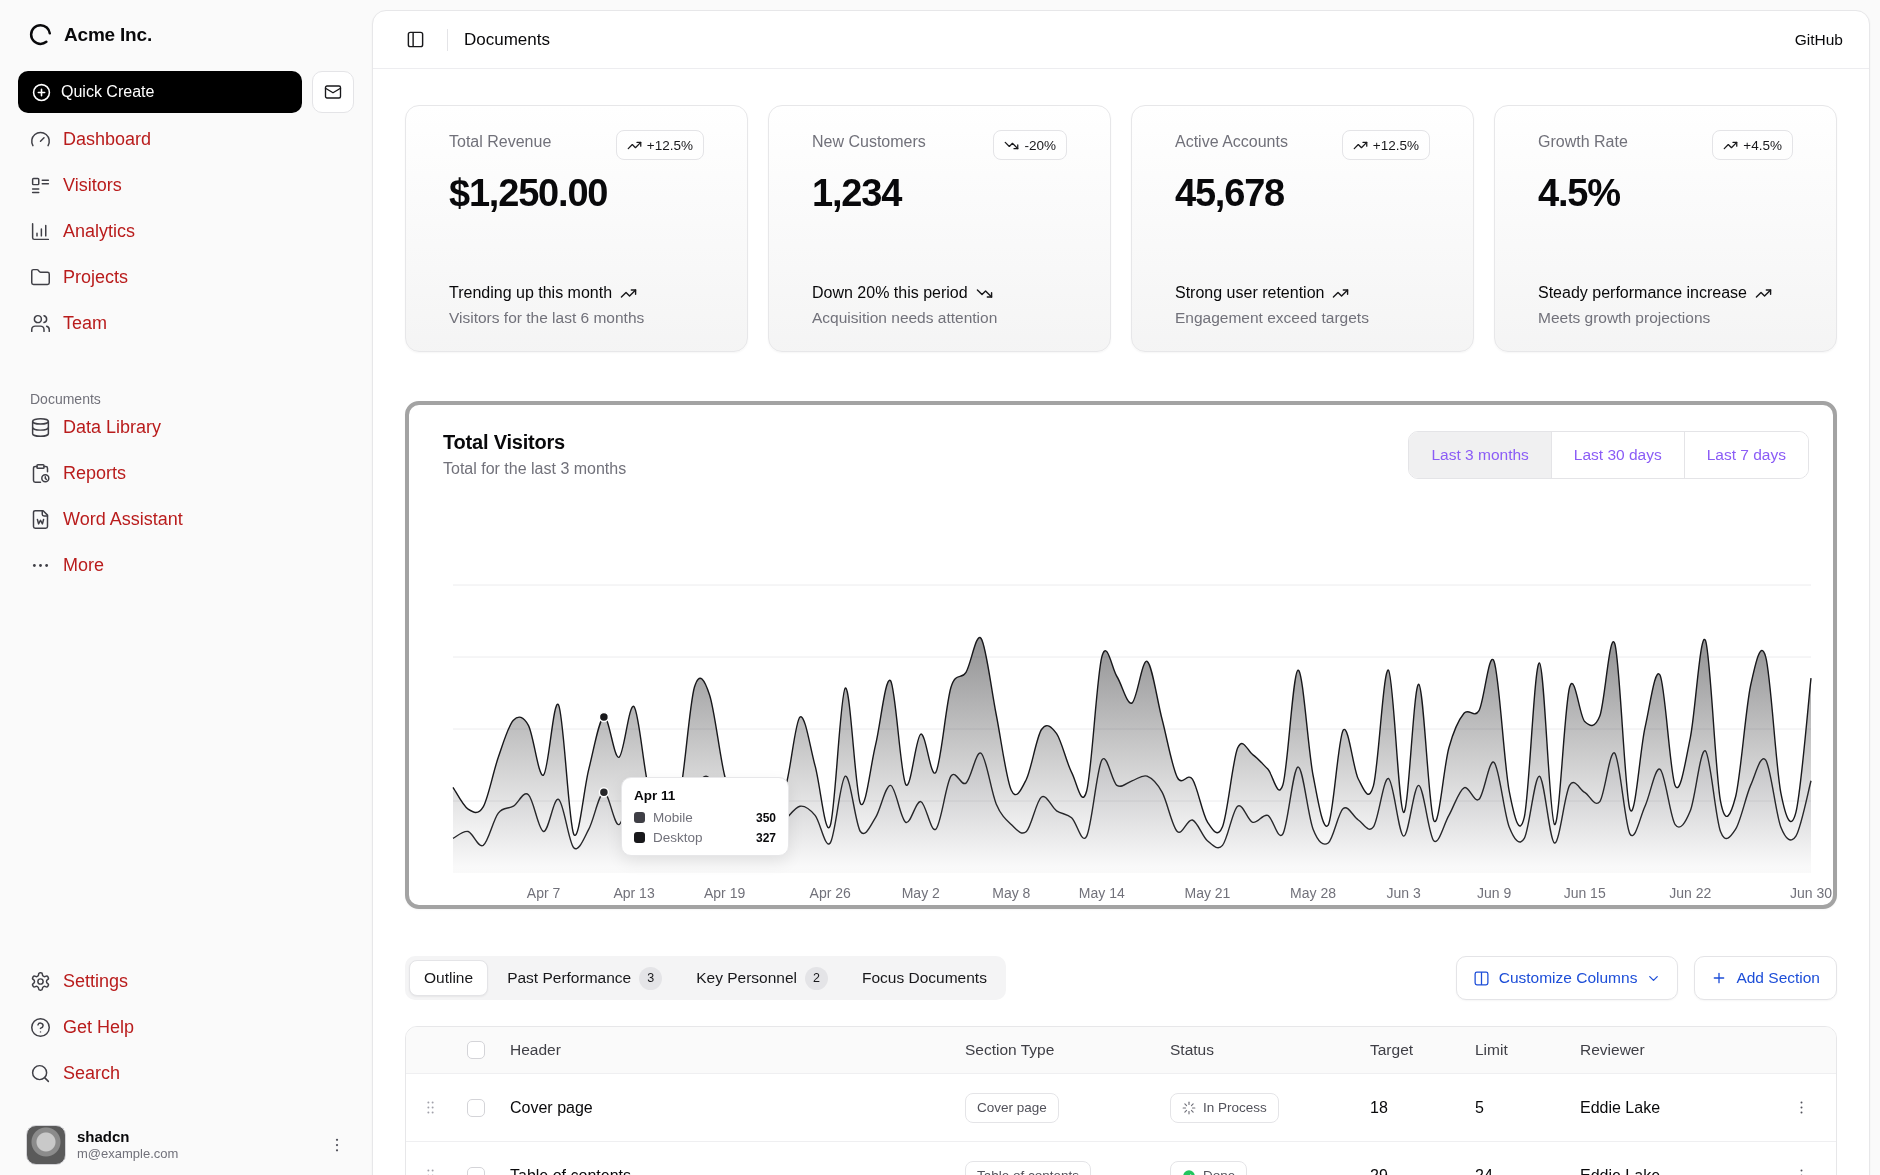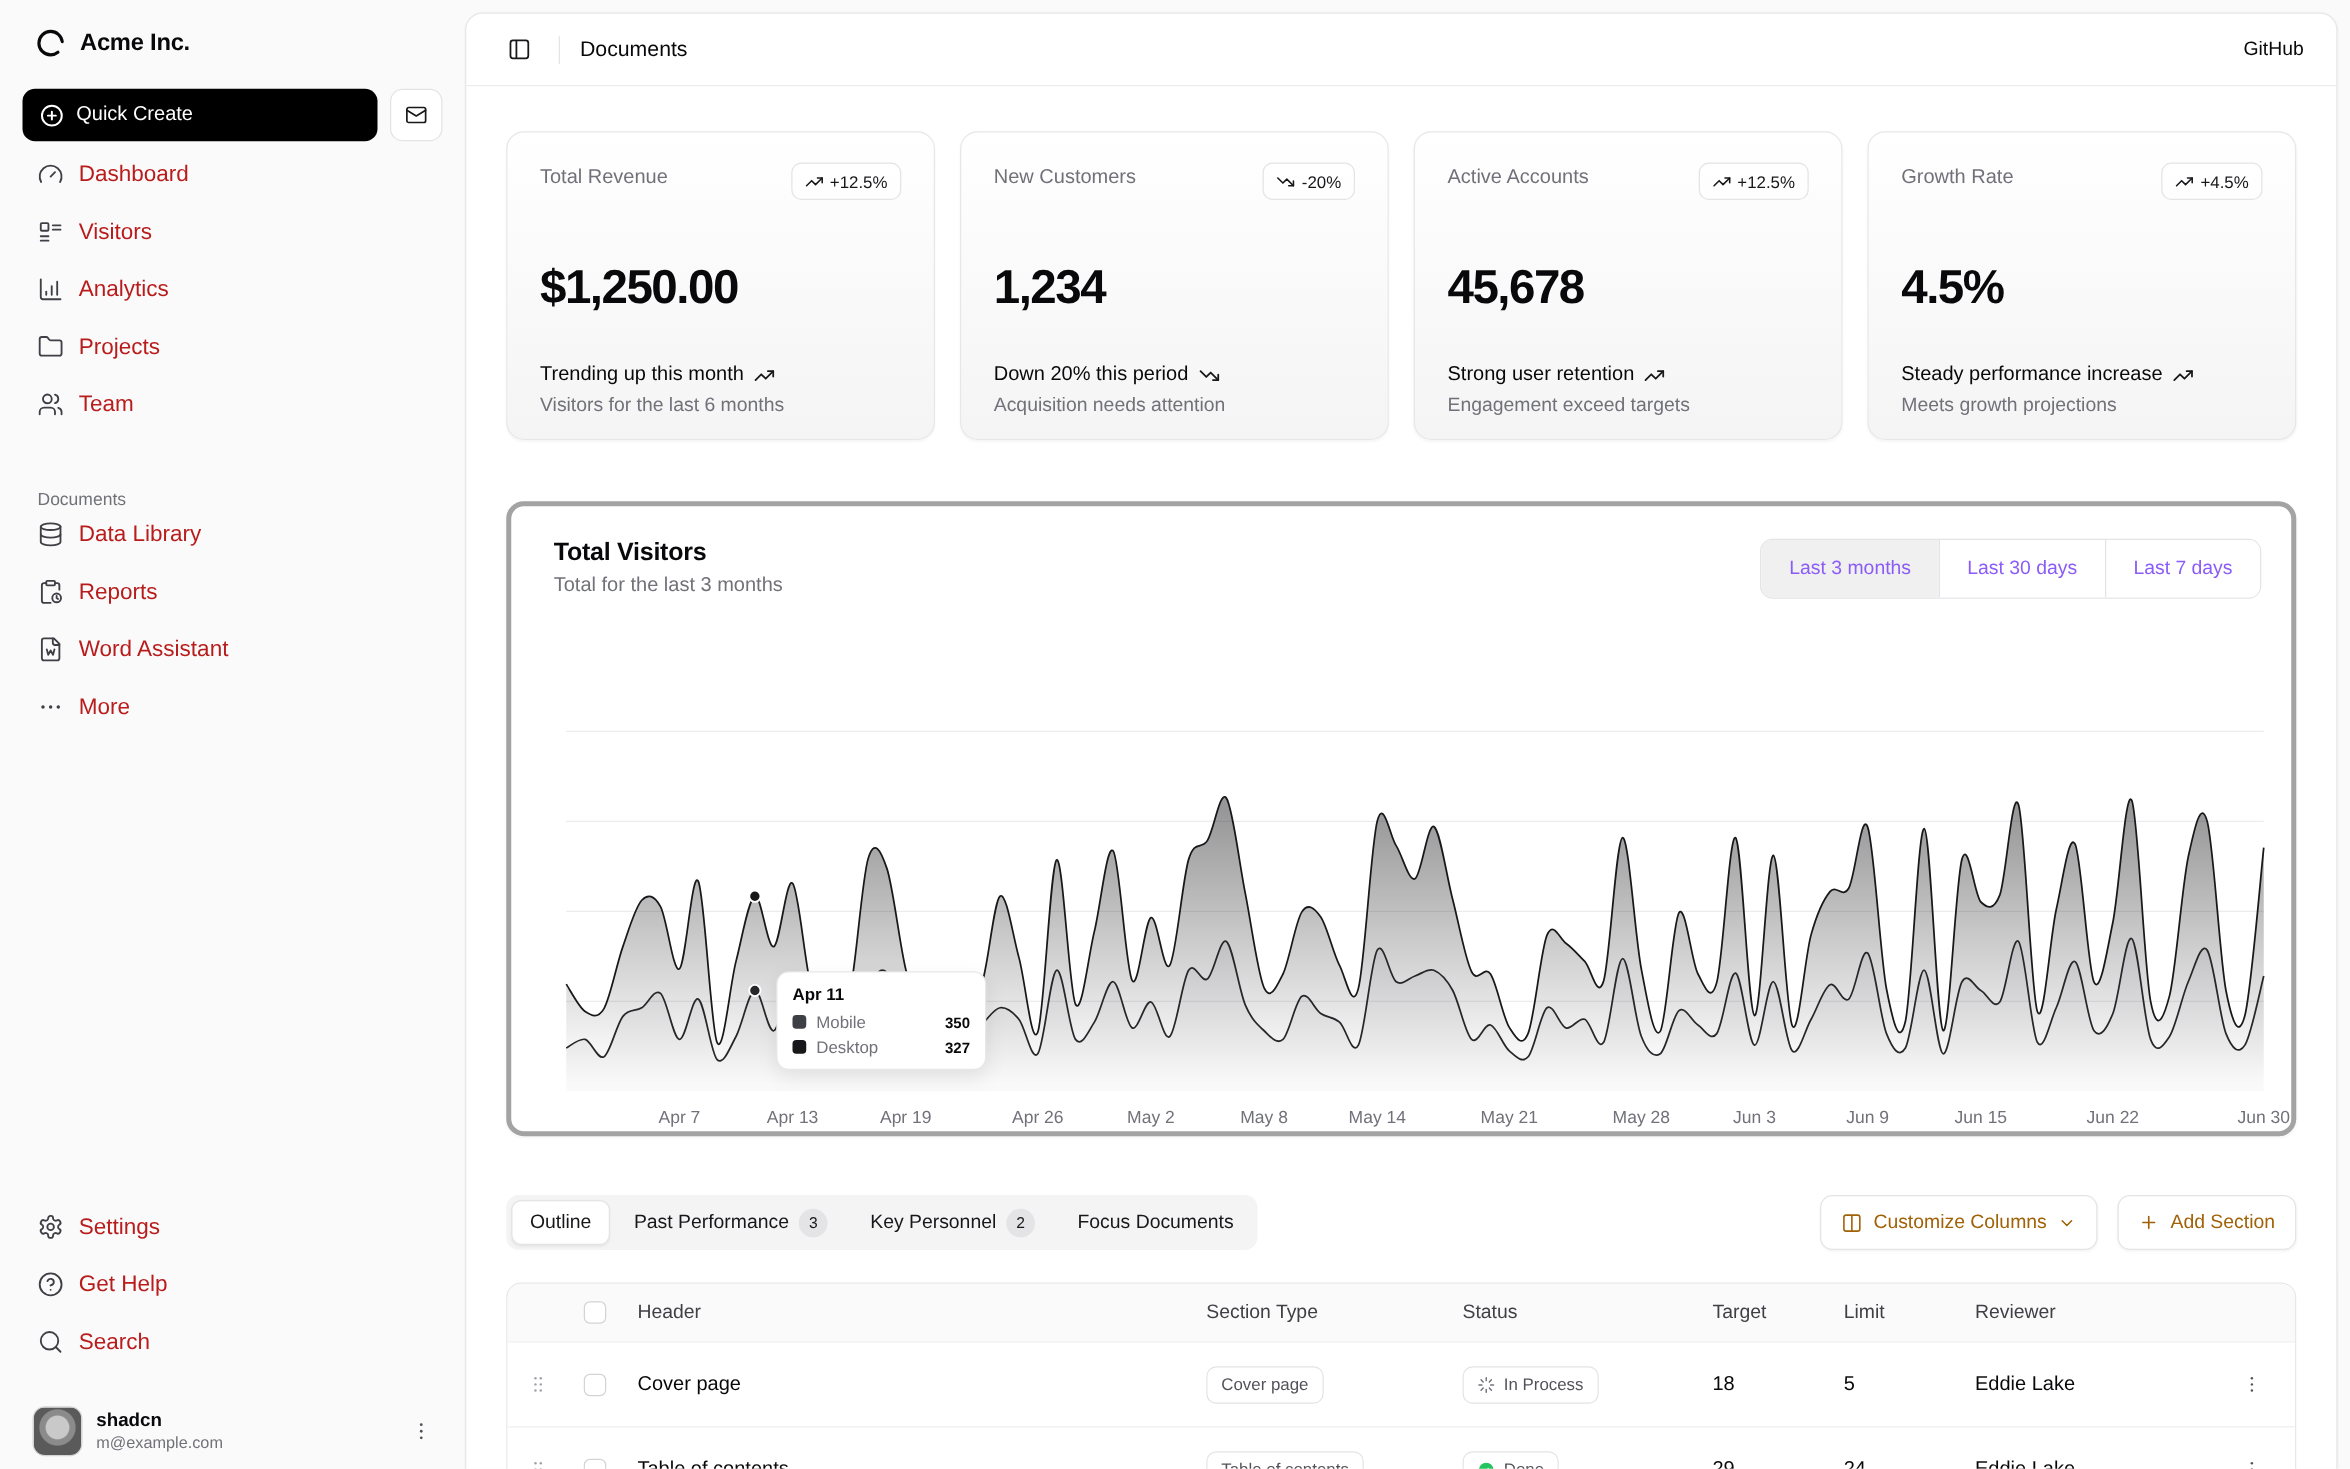--- a/index.html
+++ b/index.html
@@ -47,22 +47,22 @@
   .topbar-divider { width:1px; height:22px; background:#e4e4e7; }
   .page-title { font-size:17px; font-weight:500; }
   .topbar-right { margin-left:auto; }
   .gh-link { font-size:15.5px; color:#09090b; text-decoration:none; cursor:pointer; }
 
   .content { padding:0 32px; }
 
   
   .cards { display:grid; grid-template-columns:repeat(4,1fr); gap:20px; margin-top:36px; }
   .stat-card { height:247px; border:1px solid #e7e7e9; border-radius:14px;
-    background:linear-gradient(to top, rgba(9,9,11,.045), #fff); padding:24px 26px;
-    display:flex; flex-direction:column; box-shadow:0 1px 2px rgba(0,0,0,.04);gap:37px; }
+    background:linear-gradient(to top, rgba(9,9,11,.045), #fff); padding:24px 43px;
+    display:flex; flex-direction:column; box-shadow:0 1px 2px rgba(0,0,0,.04); }
   .stat-top { display:flex; align-items:flex-start; justify-content:space-between; }
   .stat-label { font-size:16px; color:#71717a; padding-top:3px; }
   .badge { display:inline-flex; align-items:center; gap:5px; height:30px; padding:0 10px;
     border:1px solid #e4e4e7; border-radius:8px; background:rgba(255,255,255,.6); font-size:13.5px; color:#18181b; }
   .stat-value { margin-top:12px; font-size:38px; font-weight:700; letter-spacing:-1.2px;
     font-variant-numeric:tabular-nums; }
   .stat-foot { margin-top:auto; }
   .stat-line1 { display:flex; gap:8px; align-items:flex-start; font-size:16px; font-weight:500; line-height:1.35; }
   .stat-line1 .ticon { flex:none; margin-top:3px; color:#18181b; }
   .stat-line2 { margin-top:5px; font-size:15.5px; color:#71717a; }
@@ -92,21 +92,21 @@
   
   .toolbar { margin-top:47px; display:flex; align-items:center; justify-content:space-between; }
   .seg { display:flex; align-items:center; gap:4px; background:#f4f4f5; border-radius:10px; padding:4px; }
   .seg-item { display:flex; align-items:center; gap:8px; height:36px; padding:0 14px; border-radius:8px;
     font-size:15.5px; color:#18181b; cursor:pointer; border:1px solid transparent; white-space:nowrap; }
   .seg-item.active { background:#fff; border-color:#e4e4e7; box-shadow:0 1px 2px rgba(0,0,0,.06); }
   .seg-count { min-width:23px; height:23px; padding:0 6px; border-radius:999px; background:#e4e4e7;
     font-size:12.5px; display:flex; align-items:center; justify-content:center; color:#18181b; }
   .toolbar-right { display:flex; gap:16px; }
   .tb-btn { display:flex; align-items:center; gap:9px; height:44px; padding:0 16px; background:#fff;
-    border:1px solid #e4e4e7; border-radius:10px; font-size:15.5px; font-weight:500; color:#a16207;
+    border:1px solid #e4e4e7; border-radius:10px; font-size:15.5px; font-weight:500; color:#1d4ed8;
     cursor:pointer; box-shadow:0 1px 2px rgba(0,0,0,.04); font-family:inherit; }
 
   
   .doc-table { margin-top:26px; border:1px solid #e7e7e9; border-radius:12px; overflow:hidden; }
   .trow { display:grid; grid-template-columns:48px 44px 455px 205px 200px 105px 105px 175px 1fr;
     align-items:center; }
   .thead { background:#fafafa; height:46px; font-size:15.5px; font-weight:500; color:#3f3f46; }
   .tbody-row { height:68px; border-top:1px solid #efeff1; background:#fff; font-size:16px; }
   .tcell { padding:0 12px; display:flex; align-items:center; }
   .tcell.center { justify-content:center; padding:0; }

